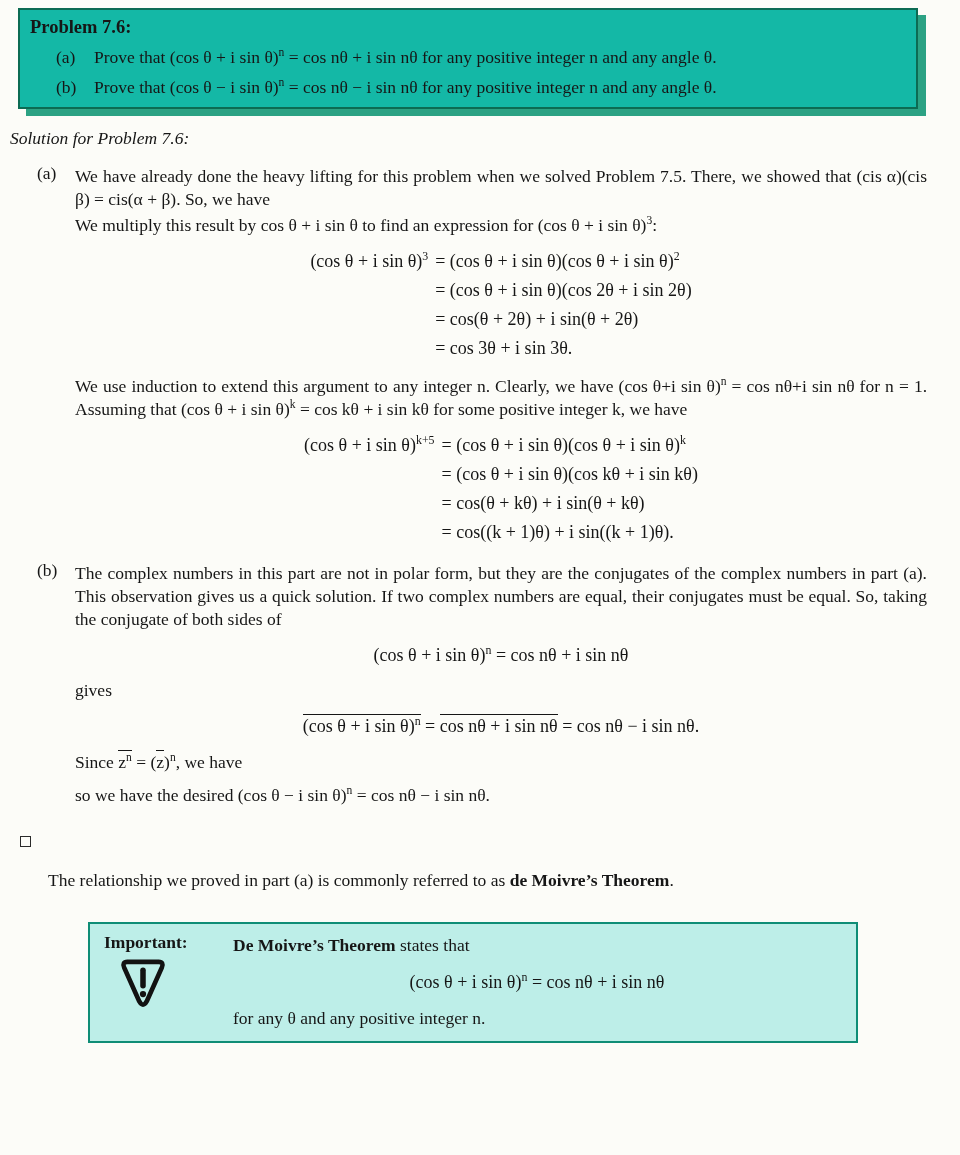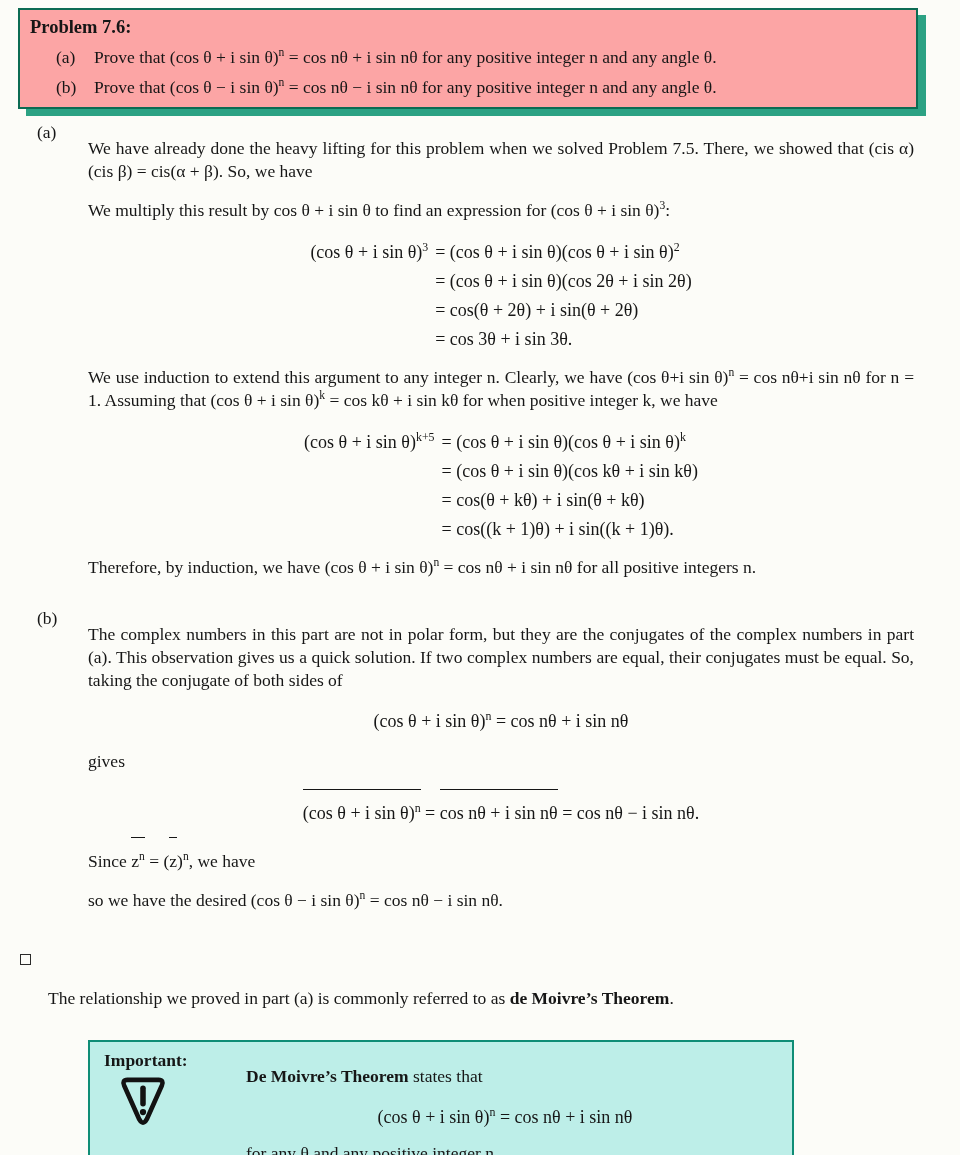--- a/index.html
+++ b/index.html
@@ -3,28 +3,28 @@
 <meta charset="utf-8">
 <style>
   html,body{margin:0;padding:0;}
   body{
     width:960px;height:1155px;overflow:hidden;position:relative;
     background:#fcfcf8;color:#161616;
     font-family:"Liberation Serif","DejaVu Serif",serif;
     font-size:17.5px;line-height:23px;
   }
   sup{font-size:0.66em;line-height:0;vertical-align:super;}
-  .ol{display:inline-block;border-top:1.5px solid #161616;padding-top:13px;line-height:1.15;}
-  p{margin:16px;}
+  .ol{display:inline-block;border-top:1.5px solid #161616;padding-top:1px;line-height:1.15;}
+  p{margin:3px;}
   b{font-weight:700;}
 
   
   .problem-box{
     box-sizing:border-box;margin:8px 0 0 18px;width:900px;
-    background:#fca5a5;border:2px solid #0c6b53;
+    background:#14b8a6;border:2px solid #0c6b53;
     box-shadow:8px 7px 0 #2ca284;
     padding:6px 14px 8px 10px;
   }
   .problem-title{font-size:18.5px;font-weight:700;line-height:23px;}
   .problem-item{display:flex;margin:6px 0 0 26px;line-height:24px;}
   .problem-item .ilbl{width:38px;flex:0 0 38px;}
 
   .sol-head{margin:18px 0 0 10px;font-style:italic;}
 
   .part{display:flex;margin-top:12px;}
@@ -37,21 +37,21 @@
   .disp{text-align:center;margin:11px 0;font-size:18px;line-height:26px;}
   .eq-align{display:flex;justify-content:center;margin-top:10px;font-size:18px;}
   .eq-align .lhs{line-height:29px;margin-right:7px;}
   .eq-align .rhs > div{line-height:29px;}
 
   .qed{width:9px;height:9px;border:1.6px solid #2a2a2a;margin:26px 0 0 20px;}
   .remark{margin:22px 0 0 48px;}
 
   
   .important-box{
-    box-sizing:border-box;margin:30px 0 0 88px;width:706px;
+    box-sizing:border-box;margin:30px 0 0 88px;width:770px;
     background:#bdeee8;border:2px solid #0f8d76;
     display:grid;grid-template-columns:126px 1fr;
     padding:7px 12px 8px 14px;
   }
   .imp-label{font-weight:700;line-height:23px;}
   .imp-icon{margin:4px 0 0 16px;display:block;}
   .imp-right .disp{margin:12px 0 0 0;}
   .imp-foot{margin-top:12px;}
 </style>
 </head>
@@ -64,46 +64,46 @@
     <div class="problem-item">
       <span class="ilbl">(a)</span>
       <span class="itext"><span>Prove that (cos θ + i sin θ)</span><sup>n</sup><span> = cos nθ + i sin nθ for any positive integer n and any angle θ.</span></span>
     </div>
     <div class="problem-item">
       <span class="ilbl">(b)</span>
       <span class="itext"><span>Prove that (cos θ − i sin θ)</span><sup>n</sup><span> = cos nθ − i sin nθ for any positive integer n and any angle θ.</span></span>
     </div>
   </section>
 
+  <div class="sol-head">Solution for Problem 7.6:</div>
 
   <div class="part">
     <div class="plabel">(a)</div>
     <div class="pbody">
       <p class="ptext"><span>We have already done the heavy lifting for this problem when we solved Problem 7.5. There, we showed that (cis α)(cis β) = cis(α + β). So, we have</span></p>
       <p class="ptext"><span>We multiply this result by cos θ + i sin θ to find an expression for (cos θ + i sin θ)</span><sup>3</sup><span>:</span></p>
       <div class="eq-align">
         <div class="lhs"><span>(cos θ + i sin θ)</span><sup>3</sup></div>
         <div class="rhs">
           <div><span>= (cos θ + i sin θ)(cos θ + i sin θ)</span><sup>2</sup></div>
           <div><span>= (cos θ + i sin θ)(cos 2θ + i sin 2θ)</span></div>
           <div><span>= cos(θ + 2θ) + i sin(θ + 2θ)</span></div>
           <div><span>= cos 3θ + i sin 3θ.</span></div>
         </div>
       </div>
-      <p class="ptext mt"><span>We use induction to extend this argument to any integer n. Clearly, we have (cos θ+i sin θ)</span><sup>n</sup><span> = cos nθ+i sin nθ for n = 1. Assuming that (cos θ + i sin θ)</span><sup>k</sup><span> = cos kθ + i sin kθ for when positive integer k, we have</span></p>
+      <p class="ptext mt"><span>We use induction to extend this argument to any integer n. Clearly, we have (cos θ+i sin θ)</span><sup>n</sup><span> = cos nθ+i sin nθ for n = 1. Assuming that (cos θ + i sin θ)</span><sup>k</sup><span> = cos kθ + i sin kθ for some positive integer k, we have</span></p>
       <div class="eq-align">
         <div class="lhs"><span>(cos θ + i sin θ)</span><sup>k+5</sup></div>
         <div class="rhs">
           <div><span>= (cos θ + i sin θ)(cos θ + i sin θ)</span><sup>k</sup></div>
           <div><span>= (cos θ + i sin θ)(cos kθ + i sin kθ)</span></div>
           <div><span>= cos(θ + kθ) + i sin(θ + kθ)</span></div>
           <div><span>= cos((k + 1)θ) + i sin((k + 1)θ).</span></div>
         </div>
       </div>
-      <p class="ptext mt"><span>Therefore, by induction, we have (cos θ + i sin θ)</span><sup>n</sup><span> = cos nθ + i sin nθ for all positive integers n.</span></p>
     </div>
   </div>
 
   <div class="part">
     <div class="plabel">(b)</div>
     <div class="pbody">
       <p class="ptext"><span>The complex numbers in this part are not in polar form, but they are the conjugates of the complex numbers in part (a). This observation gives us a quick solution. If two complex numbers are equal, their conjugates must be equal. So, taking the conjugate of both sides of</span></p>
       <div class="disp"><span>(cos θ + i sin θ)</span><sup>n</sup><span> = cos nθ + i sin nθ</span></div>
       <p class="ptext">gives</p>
       <div class="disp mt10"><span class="ol"><span>(cos θ + i sin θ)</span><sup>n</sup></span><span> = </span><span class="ol"><span>cos nθ + i sin nθ</span></span><span> = cos nθ − i sin nθ.</span></div>

